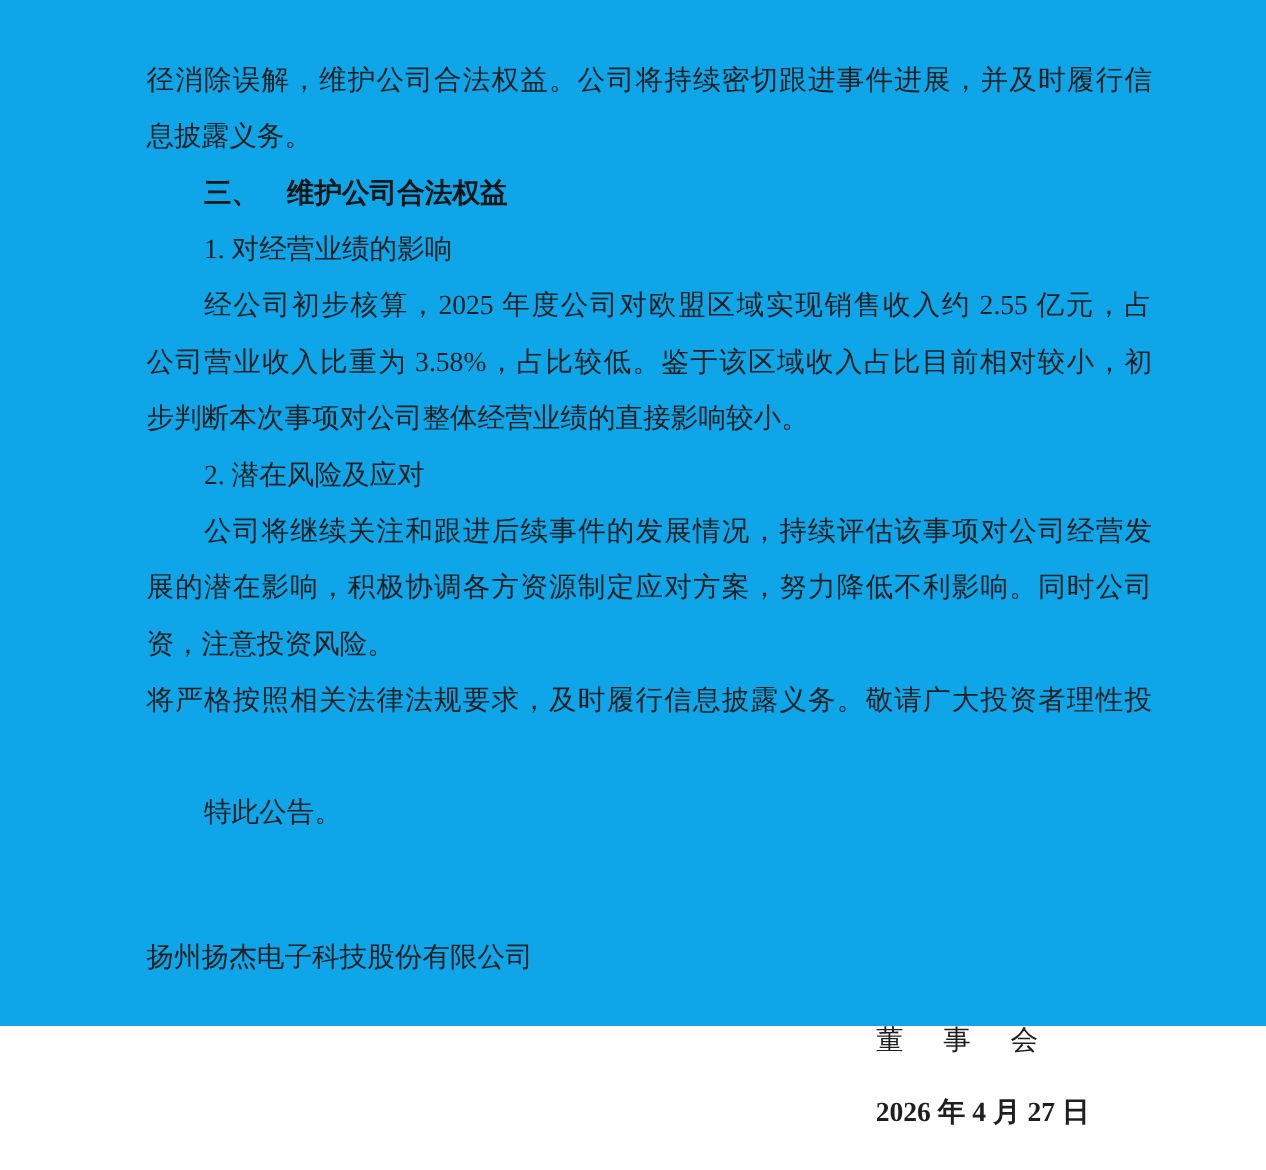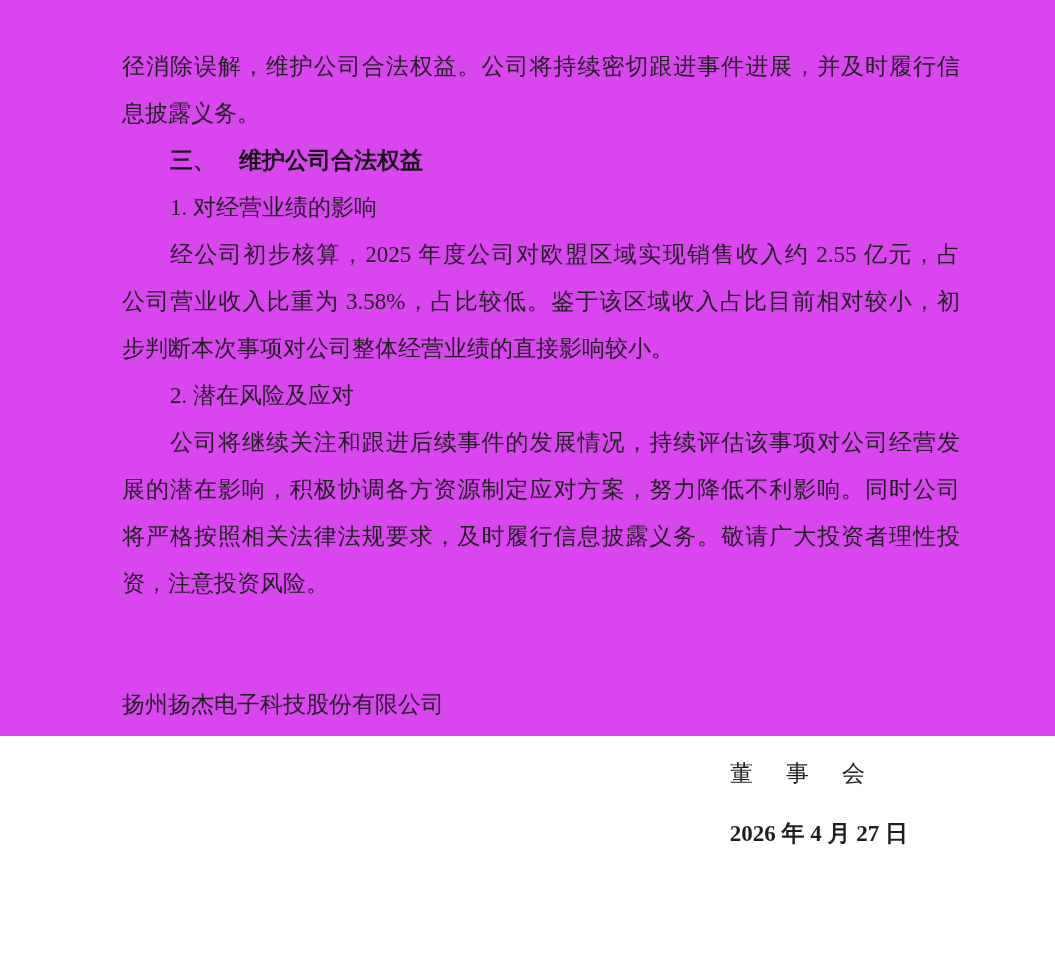--- a/index.html
+++ b/index.html
@@ -11,22 +11,22 @@
     width: 1055px;
     height: 975px;
     overflow: hidden;
     font-family: "Liberation Serif", "DejaVu Serif", serif;
     color: #1f1f1f;
     -webkit-font-smoothing: antialiased;
   }
   .page {
     position: relative;
     width: 1055px;
-    height: 736px;
-    background: #d946ef;
+    height: 855px;
+    background: #0ea5e9;
   }
   .doc {
     padding: 43px 95px 0 122px;
     font-size: 23px;
     line-height: 47px;
   }
   .line {
     height: 47px;
     white-space: nowrap;
   }
@@ -68,22 +68,23 @@
     <div class="line indent">1. 对经营业绩的影响</div>
 
     <div class="line indent justify">经公司初步核算，2025 年度公司对欧盟区域实现销售收入约 2.55 亿元，占</div>
     <div class="line justify">公司营业收入比重为 3.58%，占比较低。鉴于该区域收入占比目前相对较小，初</div>
     <div class="line">步判断本次事项对公司整体经营业绩的直接影响较小。</div>
 
     <div class="line indent">2. 潜在风险及应对</div>
 
     <div class="line indent justify">公司将继续关注和跟进后续事件的发展情况，持续评估该事项对公司经营发</div>
     <div class="line justify">展的潜在影响，积极协调各方资源制定应对方案，努力降低不利影响。同时公司</div>
+    <div class="line">资，注意投资风险。</div>
     <div class="line justify">将严格按照相关法律法规要求，及时履行信息披露义务。敬请广大投资者理性投</div>
-    <div class="line">资，注意投资风险。</div>
 
+    <div class="line indent closing">特此公告。</div>
 
     <div class="line sig-company">扬州扬杰电子科技股份有限公司</div>
     <div class="line sig-board">董　事　会</div>
     <div class="line sig-date">2026 年 4 月 27 日</div>
 
   </div>
 </div>
 
 </body></html>

